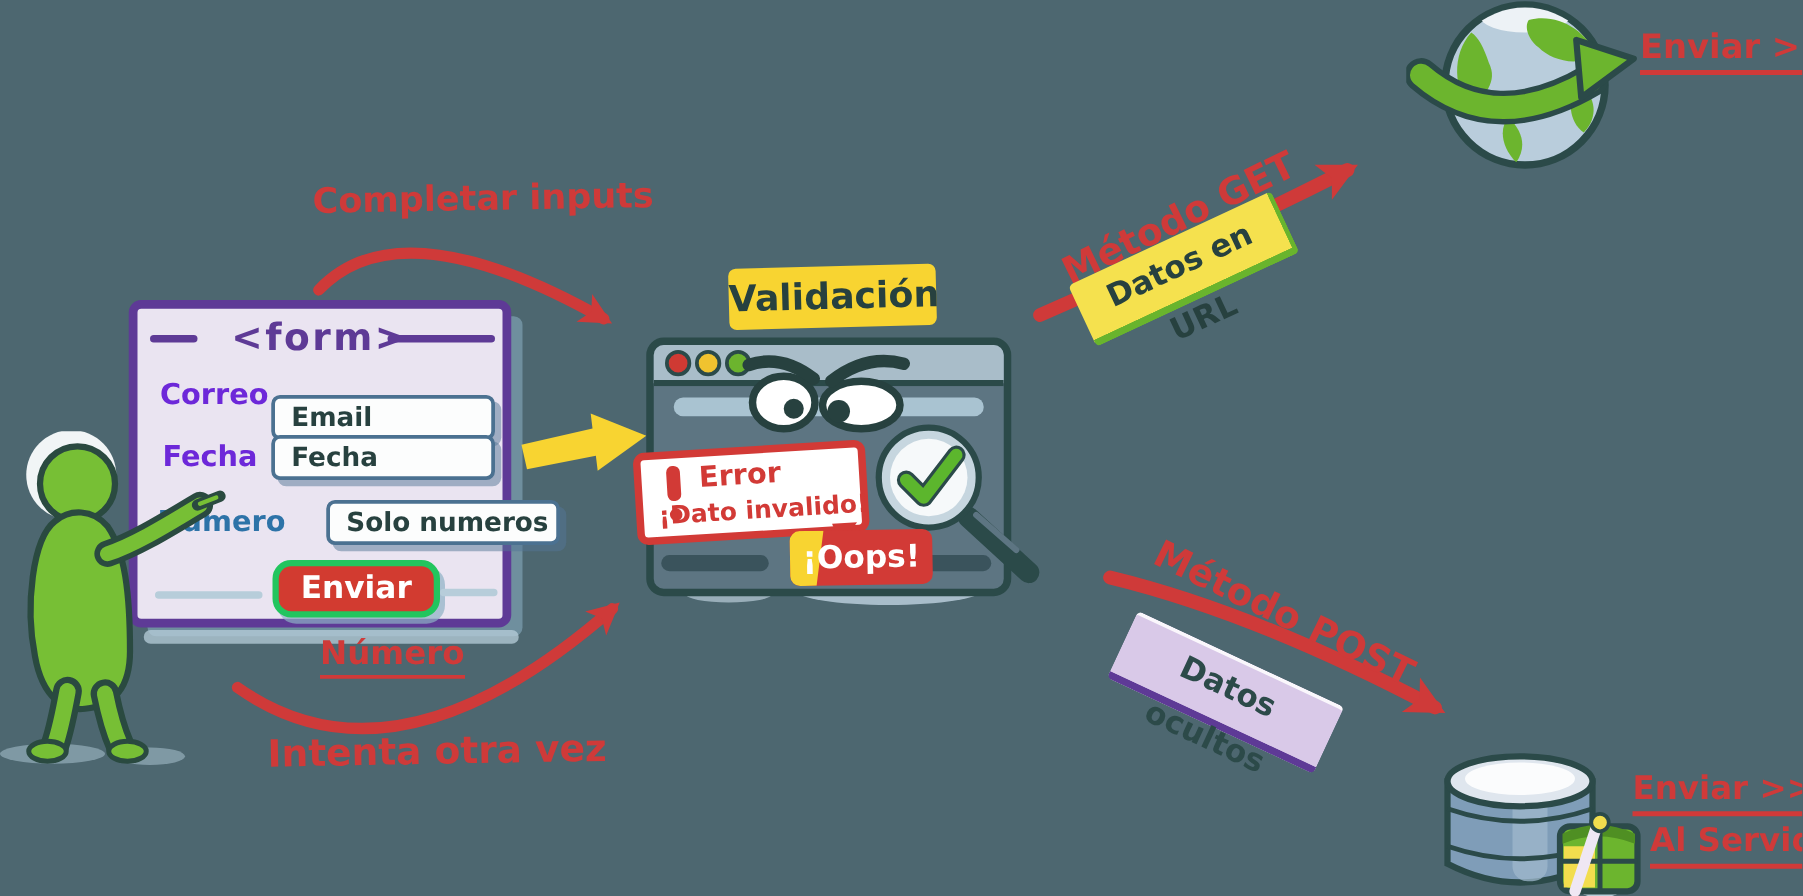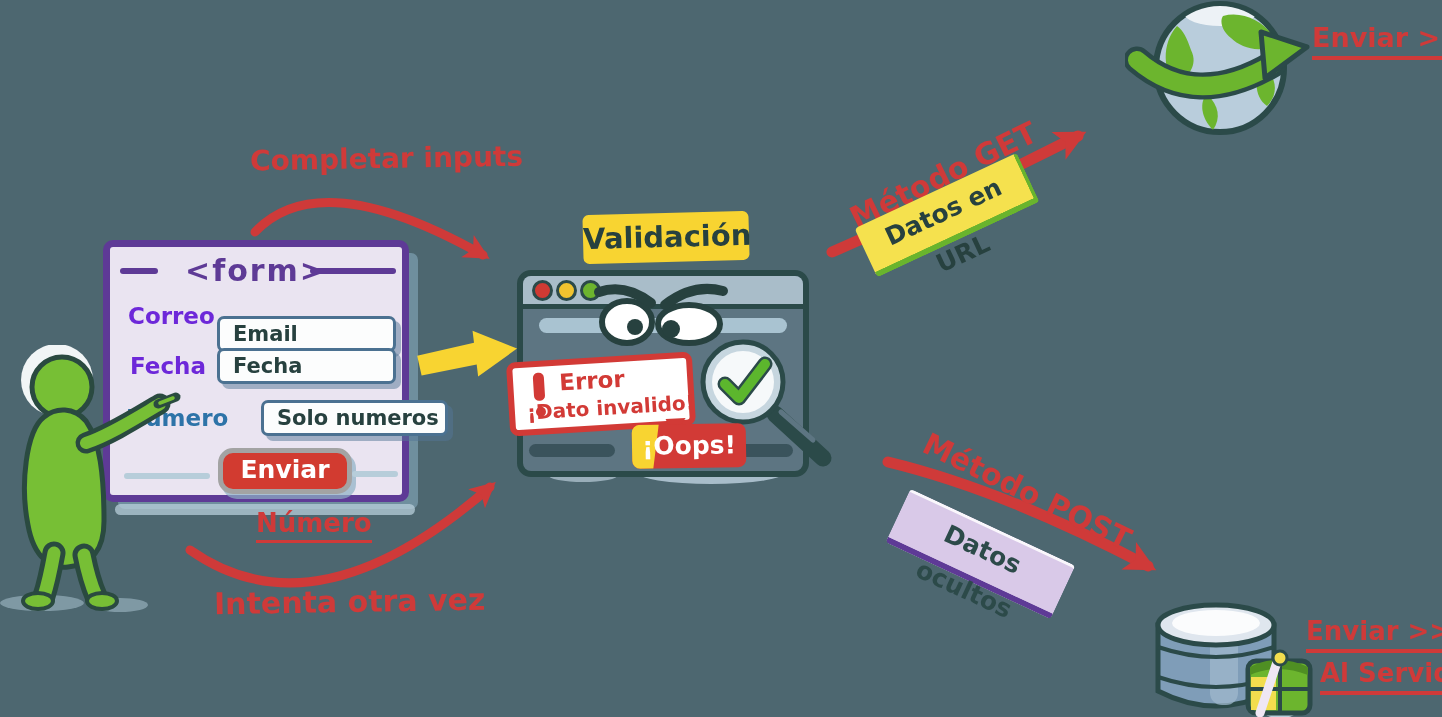--- a/index.html
+++ b/index.html
@@ -21,21 +21,21 @@
   .dash-l{left:10px;width:38px;}
   .dash-r{right:6px;width:86px;}
   .field-label{position:absolute;color:#6d28d9;font-size:23px;font-weight:700;}
   .field-label.blue{color:#2d73a8;}
   .input-box{position:absolute;width:160px;height:30px;background:#fcfdfd;
              border:3px solid #4b7191;border-radius:7px;
              box-shadow:5px 5px 0 rgba(84,118,150,.5);
              color:#27413f;font-size:21px;font-weight:700;
              line-height:30px;padding-left:13px;}
   .enviar-btn{position:absolute;left:108px;top:201px;width:124px;height:36px;
-              background:#d23b30;border:5px solid #a3a3a3;border-radius:15px;
+              background:#d23b30;border:5px solid #22c55e;border-radius:15px;
               color:#fff;font-size:25px;font-weight:700;text-align:center;
               line-height:34px;box-shadow:4px 5px 0 rgba(141,177,196,.7);}
   .form-line{position:absolute;height:6px;background:#b7cdda;border-radius:3px;}
   .streak{position:absolute;background:#b7cdda;border-radius:6px;opacity:.75;}
 
   
   .browser{position:absolute;left:517px;top:270px;width:280px;height:195px;
            background:#5d7582;border:6px solid #2b4a49;border-radius:14px;}
   .titlebar{position:absolute;left:0;top:0;width:100%;height:28px;background:#a9bdc9;
             border-bottom:5px solid #2b4a49;border-radius:8px 8px 0 0;}

